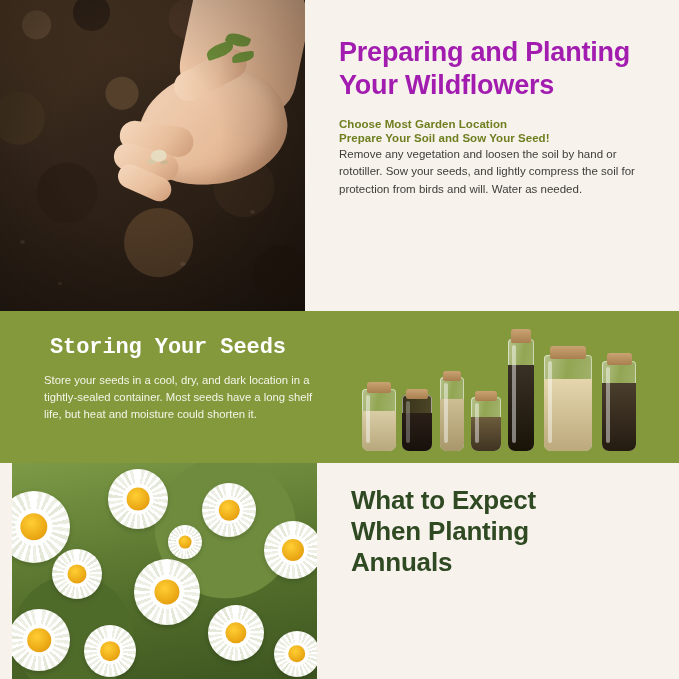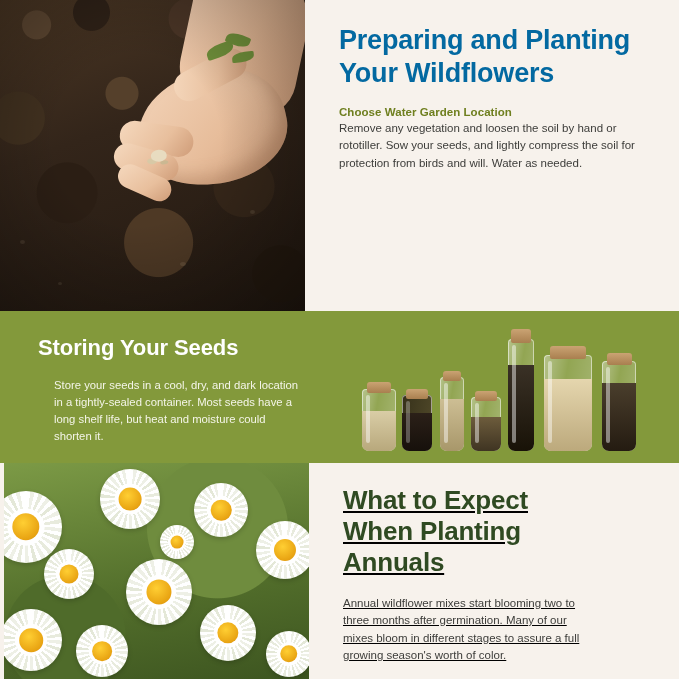--- a/index.html
+++ b/index.html
@@ -118,23 +118,23 @@
 
   .sec1-text {
     flex: 1;
     padding: 18px 26px 0 34px;
     box-sizing: border-box;
   }
   .h1 {
     font-size: 27px;
     line-height: 1.22;
     font-weight: bold;
-    color: #0369a1;
+    color: #a21caf;
     letter-spacing: -0.2px;
-    margin: 6px 0 16px 0;
+    margin: 18px 0 16px 0;
   }
   .sub {
     font-size: 11.5px;
     font-weight: bold;
     color: #6f7f1f;
     margin: 0 0 2px 0;
     letter-spacing: 0.05px;
   }
   .body {
     font-size: 11.5px;
@@ -153,28 +153,29 @@
   }
   .sec2-text {
     width: 340px;
     padding: 24px 20px 0 38px;
     box-sizing: border-box;
   }
   .h2 {
     font-size: 22px;
     font-weight: bold;
     color: #ffffff;
-    margin: 0 0 12px 0;
+    margin: 0 0 12px 12px;
     letter-spacing: -0.1px;
+    font-family: Liberation Mono, monospace;
   }
   .body-light {
     font-size: 11.3px;
     line-height: 1.5;
     color: #f4f5e8;
-    margin: 16px;
+    margin: 6px;
   }
   .jars {
     position: relative;
     flex: 1;
     height: 152px;
   }
   .jar {
     position: absolute;
     bottom: 12px;
     border-radius: 4px 4px 7px 7px;
@@ -195,24 +196,23 @@
     position: absolute;
     top: 6px; left: 4px;
     width: 4px; bottom: 8px;
     background: rgba(255,255,255,0.45);
     border-radius: 3px;
   }
 
   
   .sec3 {
     position: absolute;
-    left: 4px; top: 463px;
+    left: 12px; top: 463px;
     width: 610px; height: 216px;
     display: flex;
-    text-decoration: underline;
   }
   .sec3-photo {
     position: relative;
     width: 305px;
     height: 216px;
     overflow: hidden;
     background: #6e8a3c;
   }
   .daisy-bg {
     position: absolute; inset: 0;
@@ -311,22 +311,23 @@
       <div class="soil-speck" style="left:58px;top:282px;width:4px;height:3px;"></div>
       <div class="soil-speck" style="left:250px;top:210px;width:5px;height:4px;"></div>
       <div class="soil-speck" style="left:180px;top:262px;width:6px;height:4px;"></div>
       <div class="soil-vignette"></div>
     </div>
 
     <div class="sec1-text">
       <h1 class="h1">Preparing and Planting Your Wildflowers</h1>
 
 
-      <p class="sub">Choose Water Garden Location</p>
-
+      <p class="sub">Choose Most Garden Location</p>
+
+      <p class="sub">Prepare Your Soil and Sow Your Seed!</p>
       <p class="body">Remove any vegetation and loosen the soil by hand or rototiller. Sow your seeds, and lightly compress the soil for protection from birds and will. Water as needed.</p>
     </div>
   </div>
 
   <div class="sec2">
     <div class="sec2-text">
       <h2 class="h2">Storing Your Seeds</h2>
       <p class="body-light">Store your seeds in a cool, dry, and dark location in a tightly-sealed container. Most seeds have a long shelf life, but heat and moisture could shorten it.</p>
     </div>
 
@@ -422,17 +423,16 @@
         <div class="eye"></div>
       </div>
       <div class="daisy" style="left:156px;top:62px;width:34px;height:34px;">
         <div class="petals"></div>
         <div class="eye"></div>
       </div>
     </div>
 
     <div class="sec3-text">
       <h2 class="h3">What to Expect When Planting Annuals</h2>
-      <p class="body">Annual wildflower mixes start blooming two to three months after germination. Many of our mixes bloom in different stages to assure a full growing season's worth of color.</p>
     </div>
   </div>
 
 </div>
 
 </body></html>

